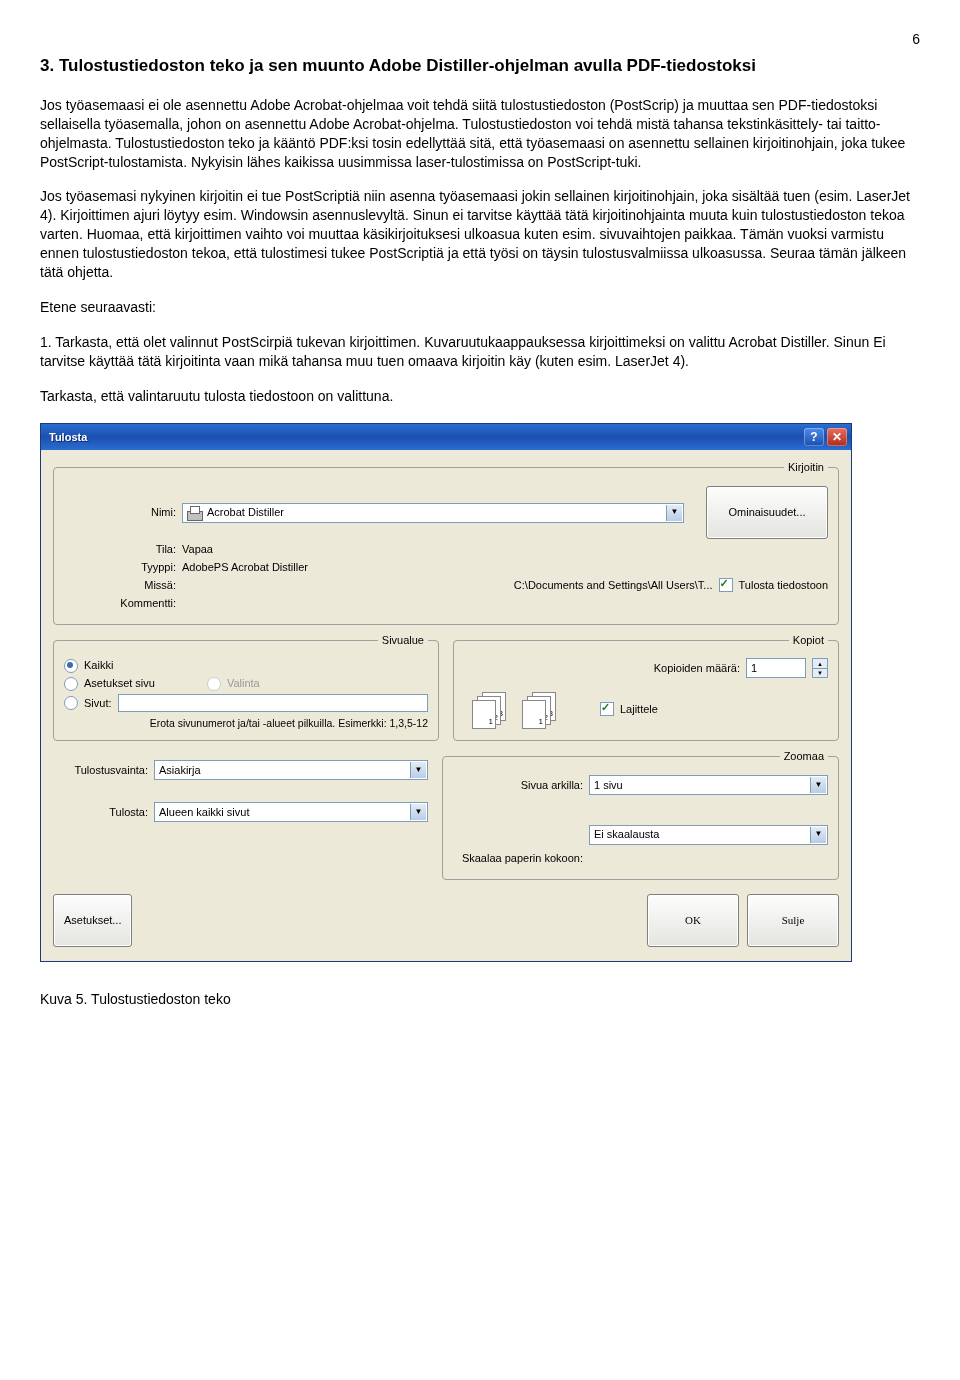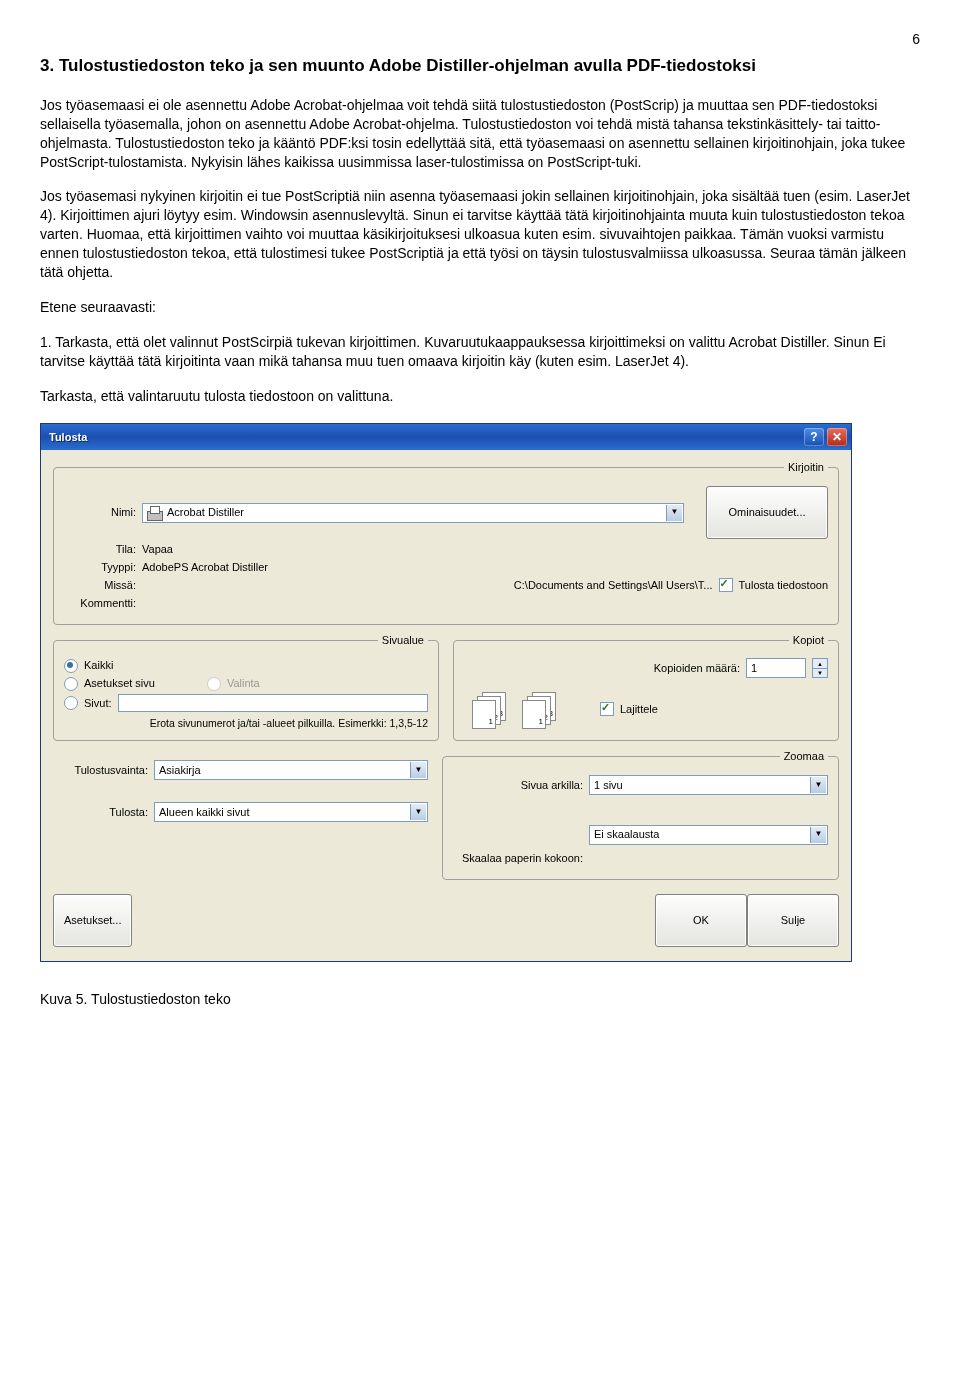--- a/index.html
+++ b/index.html
@@ -53,21 +53,21 @@
   fieldset.group {
     border: 1px solid #a0a0a0;
     border-radius: 4px;
     margin: 0 0 8px 0;
     padding: 8px 10px 10px 10px;
     background: #ece9d8;
   }
   fieldset.group legend { padding: 0 4px; font-size: 11px; color:#000; }
 
   .row { display: flex; align-items: center; margin: 3px 0; gap: 6px; }
-  .label-col { width: 72px; flex-shrink: 0; }
+  .label-col { width: 72px; flex-shrink: 0; margin-left: 40px; }
   .wide { flex: 1; }
 
   .inputbox {
     background: #fff;
     border: 1px solid #7f9db9;
     height: 18px;
     display: flex;
     align-items: center;
     padding: 0 4px;
     font-size: 11px;
@@ -267,21 +267,21 @@
             <div class="inputbox combo wide">
               <span>Ei skaalausta</span>
               <span class="arrow">▼</span>
             </div>
           </div>
         </fieldset>
       </div>
 
       <div class="bottom-bar">
         <span class="xpbutton">Asetukset...</span>
-        <div style="display:flex; gap:0;">
+        <div style="display:flex; gap:8px;font-family:Liberation Serif, serif;">
           <span class="xpbutton" style="width:70px;">OK</span>
           <span class="xpbutton" style="width:70px;">Sulje</span>
         </div>
       </div>
 
     </div>
   </div>
 </div>
 
 <div class="figure-caption">Kuva 5. Tulostustiedoston teko</div>

